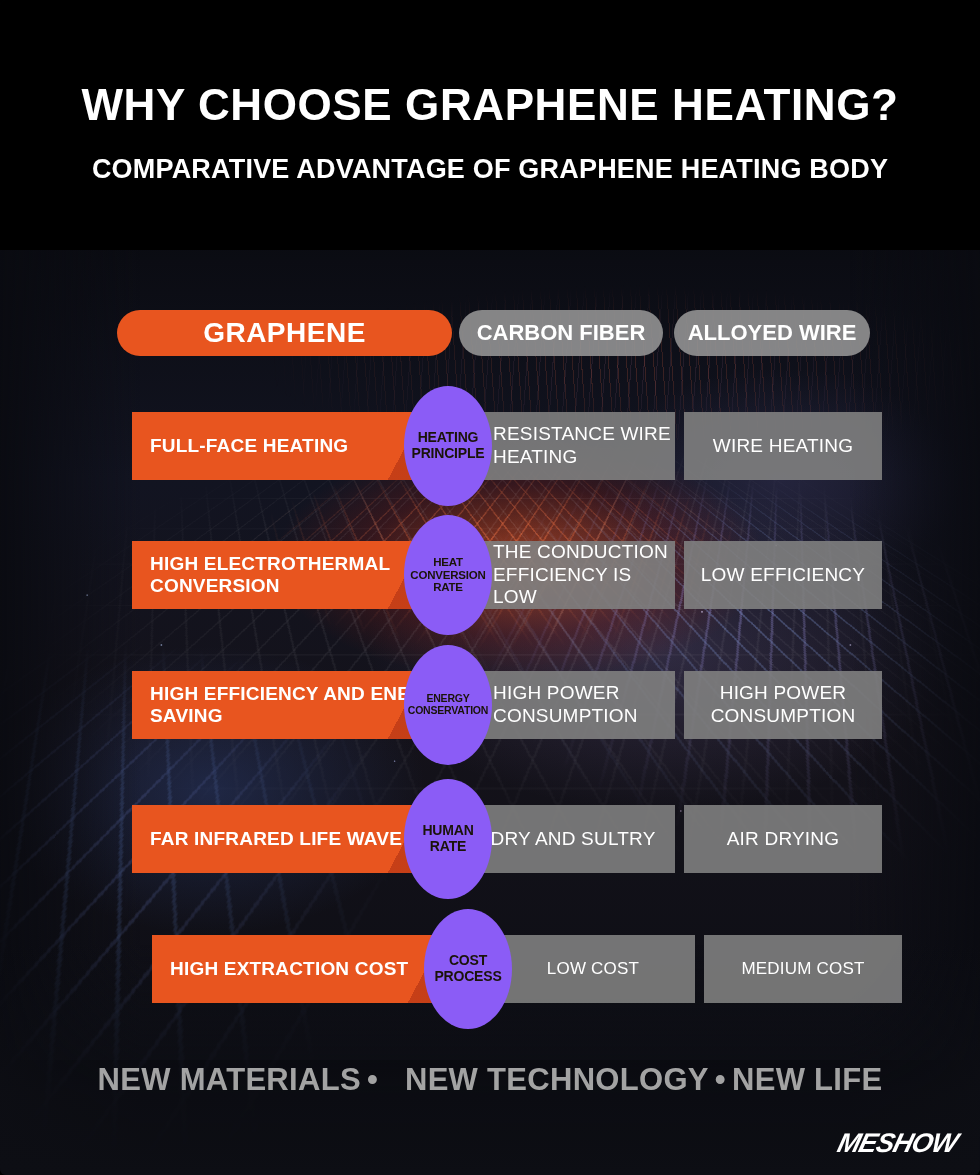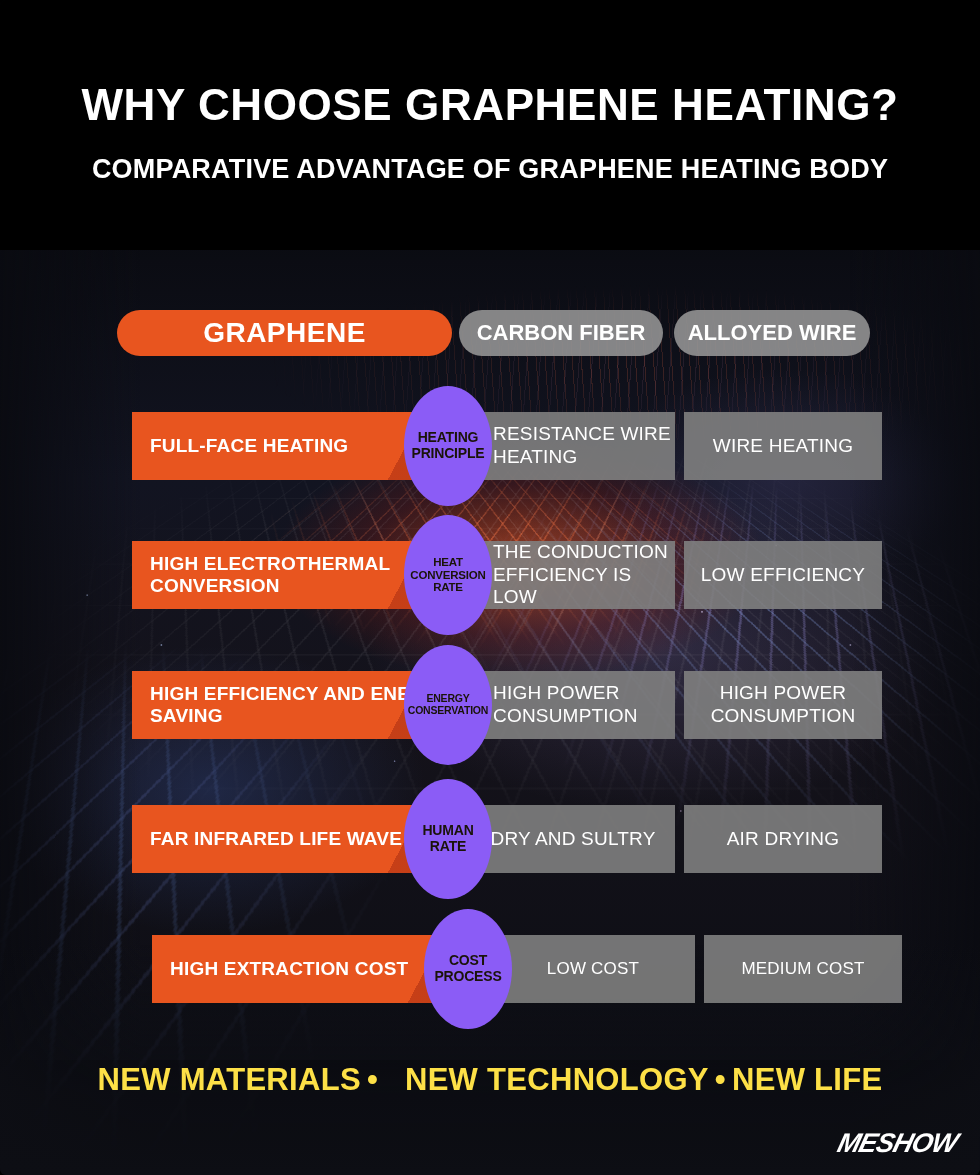--- a/index.html
+++ b/index.html
@@ -179,21 +179,21 @@
   .circle .ctxt {
     color:#1a1309; font-weight:700; text-align:center; line-height:1.12;
     font-size:14px; letter-spacing:-.2px;
   }
   .circle.sm .ctxt { font-size:11.5px; }
   .circle.xs .ctxt { font-size:10.5px; }
 
   
   .footer {
     position:absolute; left:0; top:1062px; width:980px; text-align:center;
-    color:#fde047; font-size:31px; font-weight:700; letter-spacing:.3px;
+    color:#a3a3a3; font-size:31px; font-weight:700; letter-spacing:.3px;
     white-space:nowrap;
   }
   .footer .dot { padding:0 6px; }
 
   .logo {
     position:absolute; right:24px; top:1128px;
     color:#fff; font-size:27px; font-weight:700; font-style:italic;
     letter-spacing:-1px;
     transform:skewX(-14deg);
     font-family:"Liberation Sans", sans-serif;

